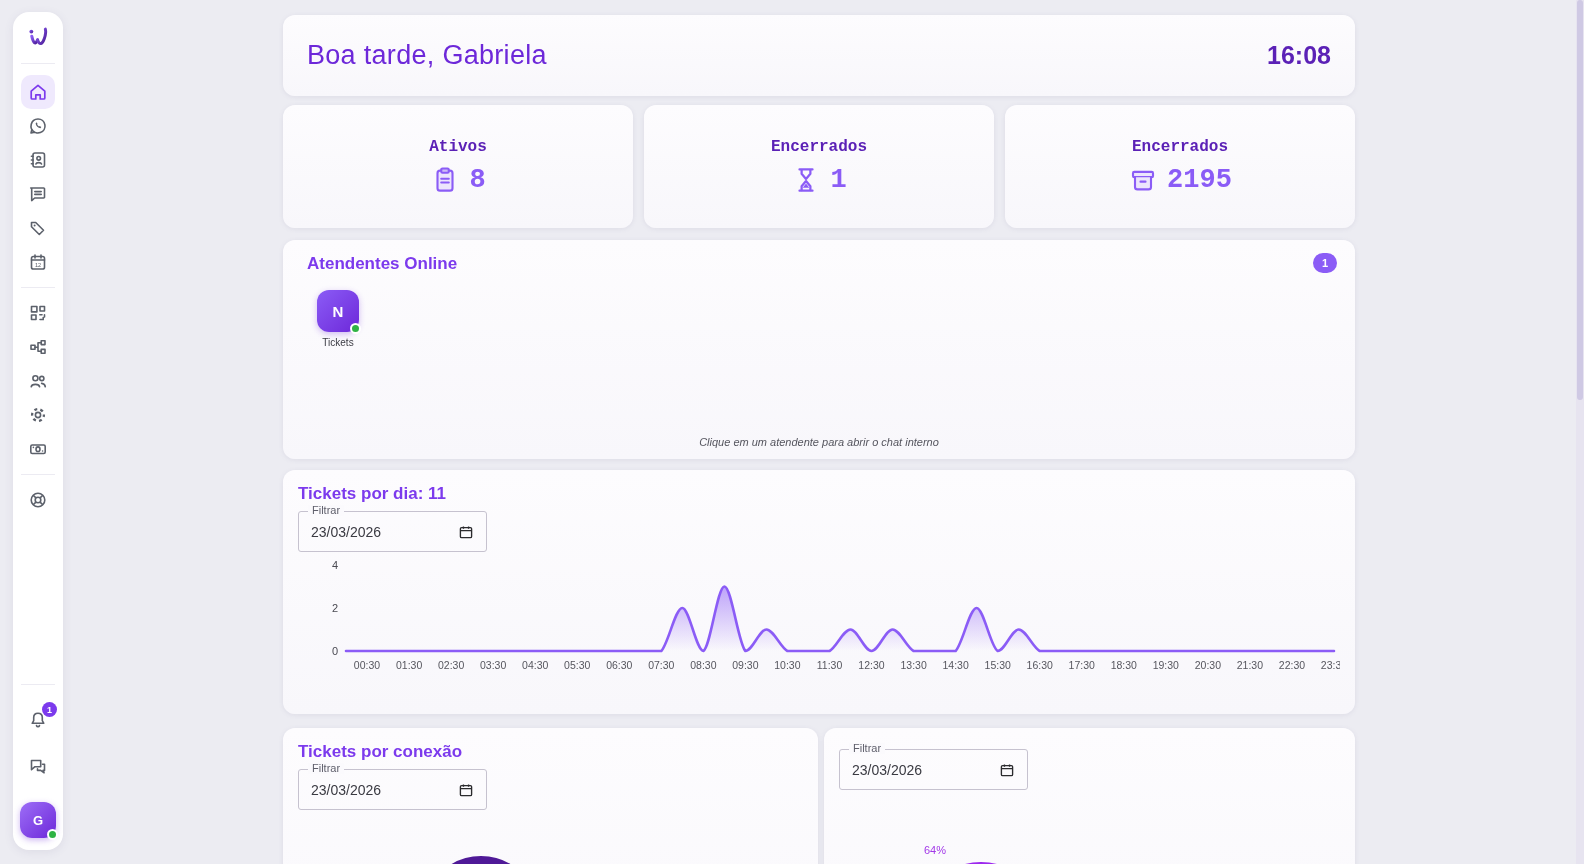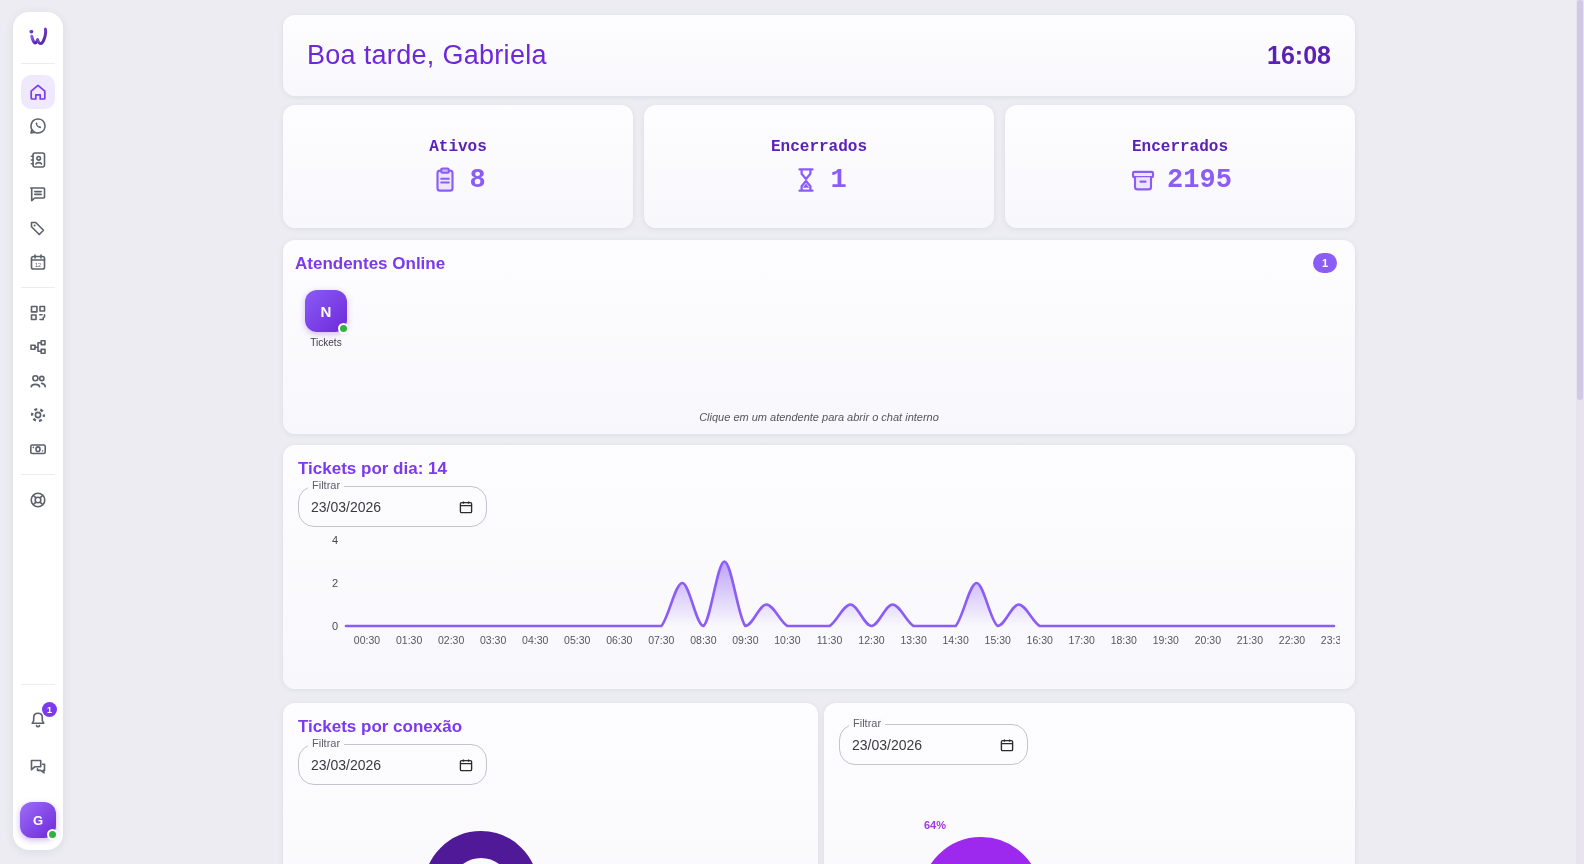--- a/index.html
+++ b/index.html
@@ -59,56 +59,56 @@
   }
   .greeting { font-size:27px; color:#6d28d9; letter-spacing:.3px; }
   .clock { font-size:25px; color:#5b21b6; font-weight:bold; }
   
   .stats-row { margin-top:9px; display:grid; grid-template-columns:repeat(3,1fr); gap:11px; }
   .stat-card { height:123px; display:flex; flex-direction:column; align-items:center; justify-content:center; gap:9px;font-family:Liberation Mono, monospace; }
   .stat-label { font-size:16px; color:#5b21b6; font-weight:bold; }
   .stat-value-row { display:flex; align-items:center; gap:9px; color:#8b5cf6; }
   .stat-value { font-size:27px; font-weight:bold; color:#8b5cf6; }
   
-  .atendentes-card { margin-top:12px; height:194px; position:relative; padding:14px 12px; }
+  .atendentes-card { margin-top:12px; height:219px; position:relative; padding:14px 24px; }
   .section-title { font-size:17px; color:#7c3aed; font-weight:bold; }
   .count-badge {
     position:absolute; right:18px; top:13px;
     background:#8b5cf6; color:#fff; font-size:11px; font-weight:bold;
     border-radius:11px; padding:4px 9px; min-width:24px; text-align:center;
   }
   .agent { margin-top:16px; margin-left:8px; width:46px; display:flex; flex-direction:column; align-items:center; cursor:pointer; }
   .avatar-n {
     width:42px; height:42px; border-radius:12px; position:relative;
     background:linear-gradient(135deg,#8b5cf6,#6d28d9);
     display:flex; align-items:center; justify-content:center;
     color:#fff; font-weight:bold; font-size:15px;
     box-shadow:0 2px 6px rgba(109,40,217,.30);
   }
   .agent-name { font-size:10px; color:#3c3c44; margin-top:5px; }
   .hint { position:absolute; left:0; right:0; bottom:11px; text-align:center; font-style:italic; font-size:11px; color:#55555e; }
   
   .dia-card { margin-top:11px; height:244px; padding:14px 15px; position:relative; }
   .field {
     margin-top:7px; width:189px; height:41px;
-    border:1px solid #c6c2cf; border-radius:16px; position:relative;
+    border:1px solid #c6c2cf; border-radius:3px; position:relative;
     display:flex; align-items:center; justify-content:space-between;
     padding:0 12px; cursor:pointer; background:transparent;
   }
   .field-label {
     position:absolute; top:-7px; left:9px; padding:0 4px;
     font-size:11px; color:#5f5f6b; background:#fbfafd; line-height:1;
   }
   .field-value { font-size:14px; color:#3a3a42; }
   .chart-wrap { margin-top:6px; }
   
   .bottom-row { margin-top:14px; display:grid; grid-template-columns:535px 531px; gap:6px; }
   .bottom-card { height:290px; padding:14px 15px; position:relative; }
   .donut { position:absolute; }
-  .pct-label { position:absolute; font-size:11px; font-weight:bold; color:#a238e8; }
+  .pct-label { position:absolute; font-size:11px; font-weight:normal; color:#a238e8; }
   
   .v-scrollbar { position:absolute; right:0; top:0; bottom:0; width:8px; background:#e7e4f0; }
   .v-thumb { position:absolute; top:0; right:1px; width:6px; height:400px; border-radius:3px; background:#cfc9e4; cursor:pointer; }
   .axis-text { fill:#56565e; font-size:10.5px; font-family:"Liberation Sans",sans-serif; }
   .yaxis-text { fill:#4a4a52; font-size:11px; font-family:"Liberation Sans",sans-serif; }
 </style>
 </head>
 <body>
 
 <aside class="sidebar">
@@ -290,21 +290,21 @@
       <div class="avatar-n">
         <span>N</span>
         <span class="online-dot"></span>
       </div>
       <div class="agent-name">Tickets</div>
     </div>
     <div class="hint">Clique em um atendente para abrir o chat interno</div>
   </div>
 
   <div class="card dia-card">
-    <div class="section-title">Tickets por dia: 14</div>
+    <div class="section-title">Tickets por dia: 11</div>
     <div class="field">
       <span class="field-label">Filtrar</span>
       <span class="field-value">23/03/2026</span>
       <svg width="16" height="16" viewBox="0 0 20 20" fill="none" stroke="#2b2b2e" stroke-width="1.7">
         <rect x="3" y="4.5" width="14" height="12.5" rx="1.5"></rect>
         <path d="M3 8.2h14M6.8 3v3M13.2 3v3"></path>
       </svg>
     </div>
     <div class="chart-wrap" id="line-chart"><svg width="1042" height="120">
           <defs>

